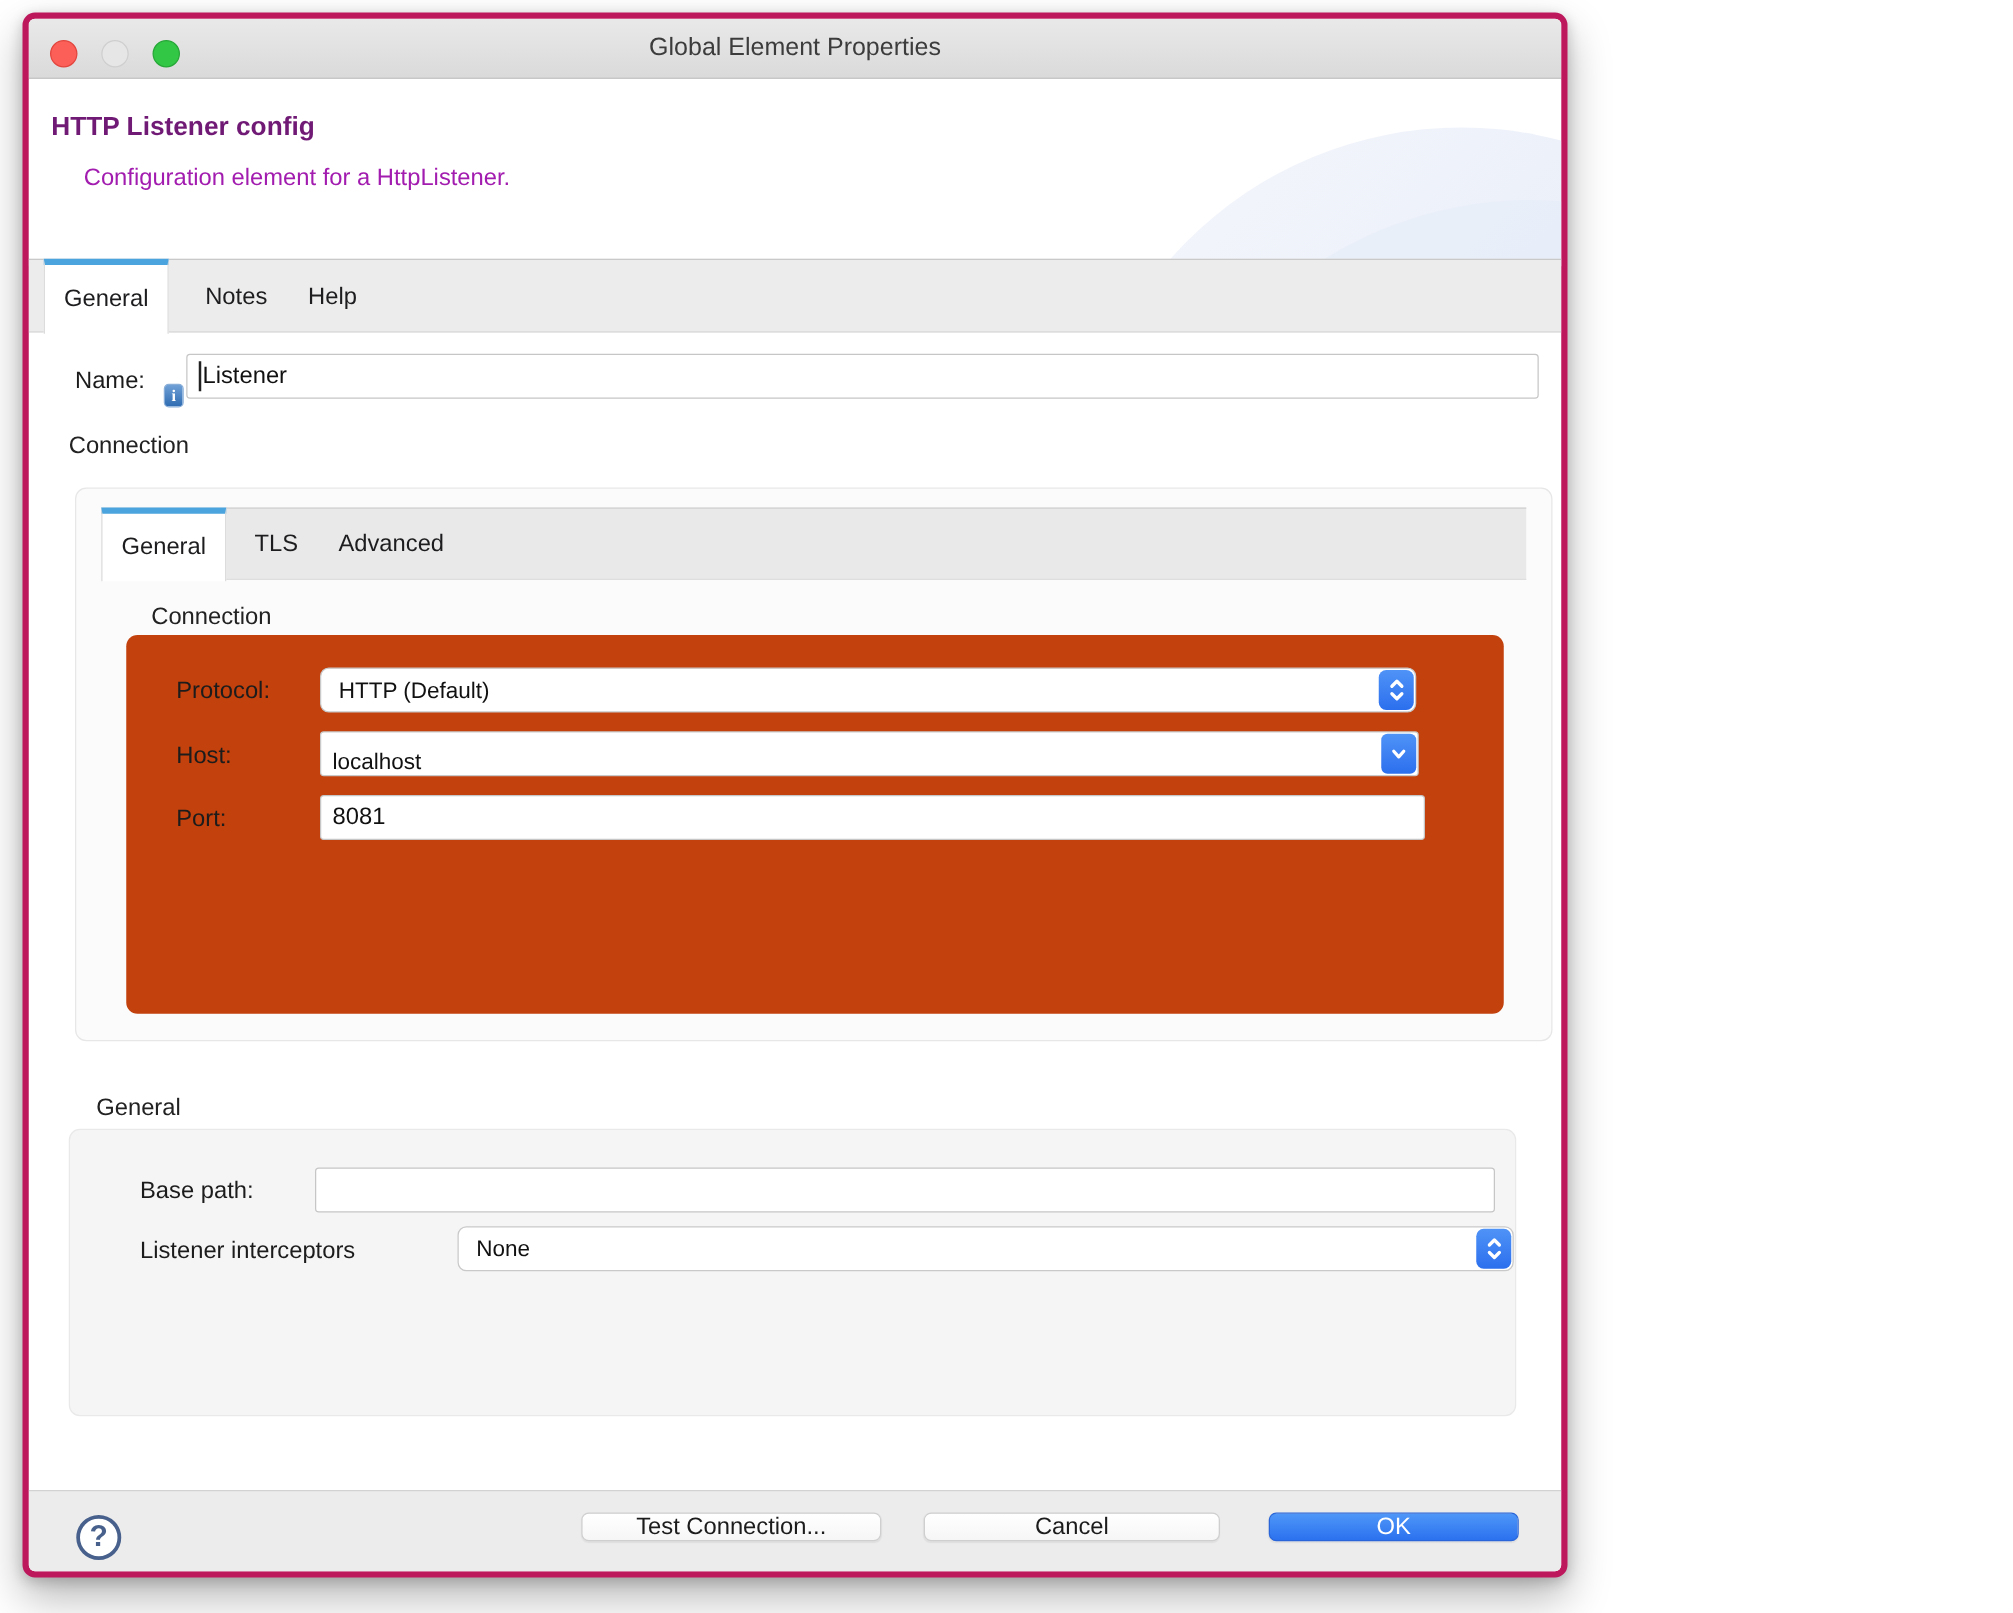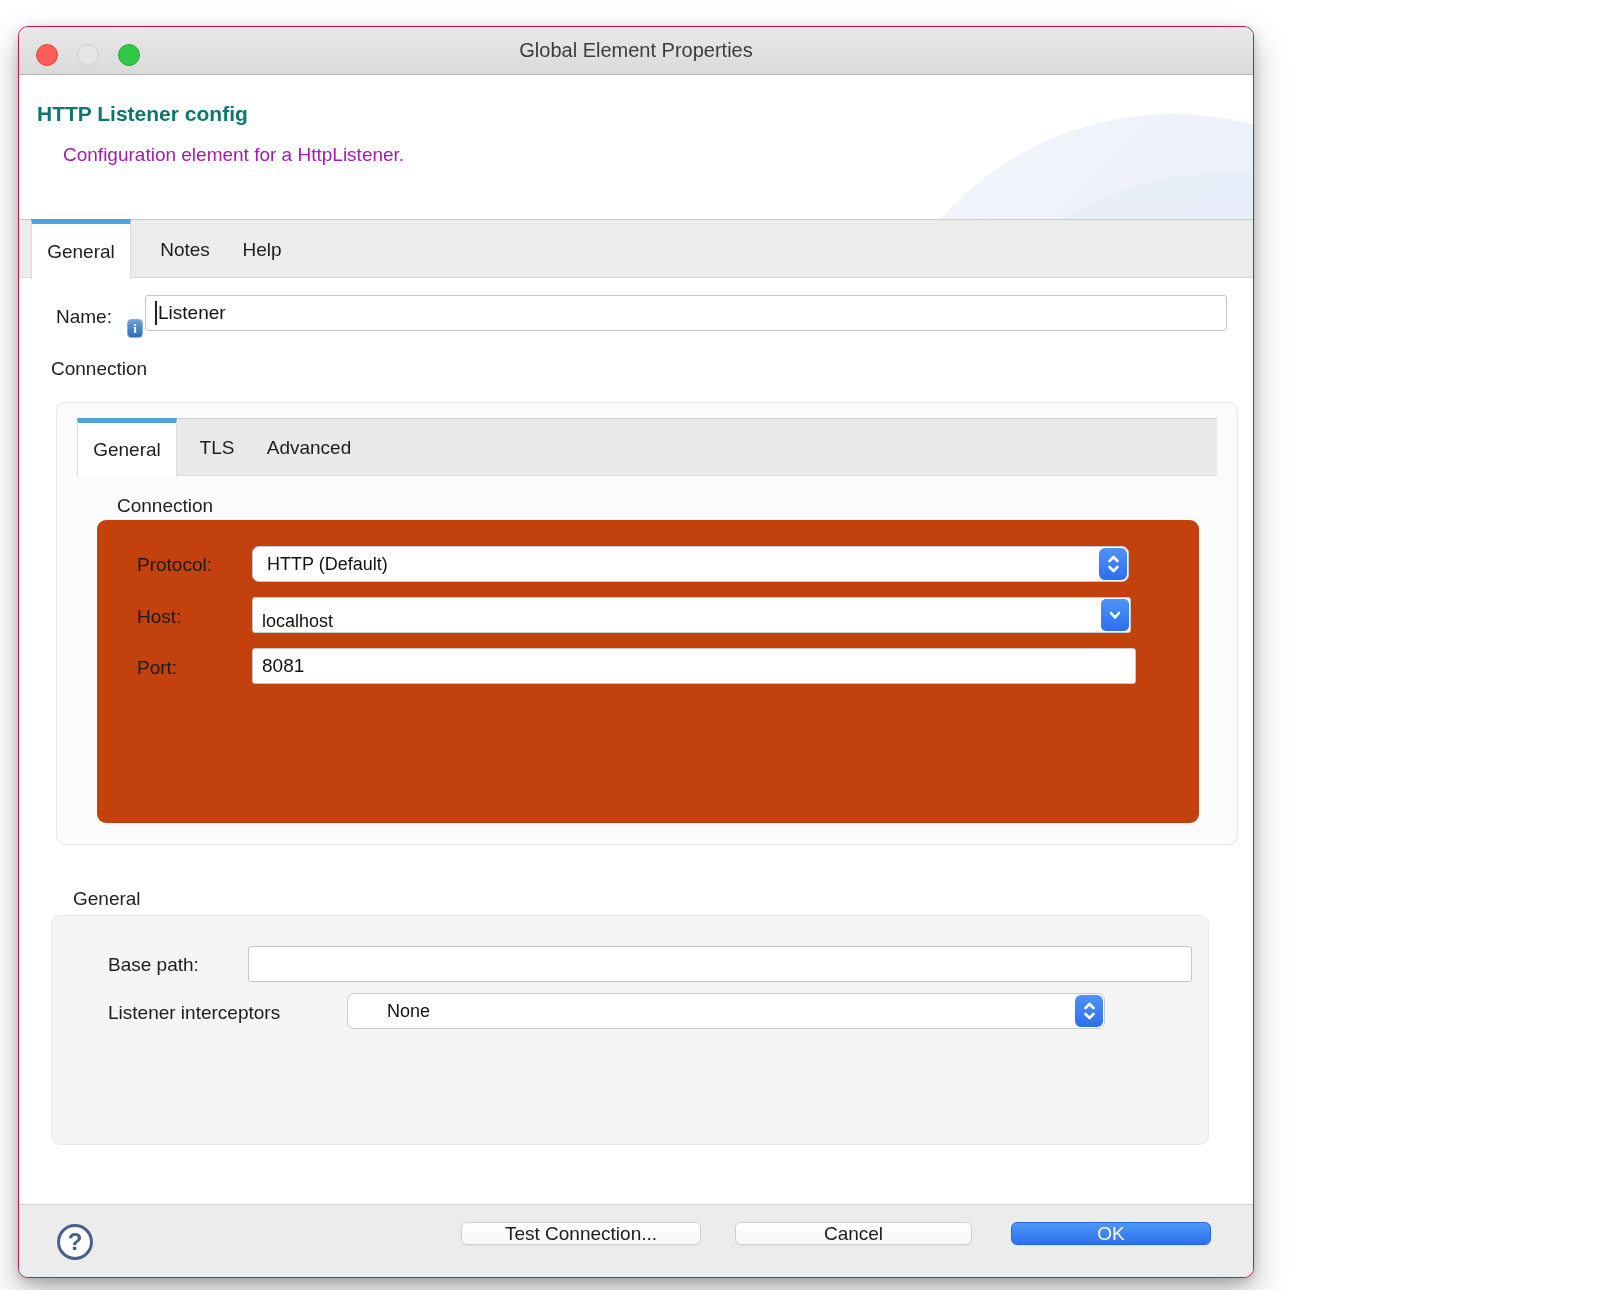--- a/index.html
+++ b/index.html
@@ -1,41 +1,40 @@
 <!DOCTYPE html>
 <html><head>
 <meta charset="utf-8">
 <style>
   * { margin:0; padding:0; box-sizing:border-box; }
   html,body { width:1610px; height:1290px; background:#ffffff;
     font-family:"Liberation Sans", sans-serif; -webkit-font-smoothing:antialiased; }
   .window {
     position:absolute; left:18px; top:10px; width:1236px; height:1252px;
-    background:#ffffff; border:1px solid #be185d; border-radius:10px;
+    background:#ffffff; border:5px solid #be185d; border-radius:10px;
     box-shadow:0 16px 34px rgba(0,0,0,.28), 0 3px 10px rgba(0,0,0,.18);
     overflow:hidden;
-    margin-top:16px;
   }
   
   .titlebar {
     position:absolute; left:0; top:0; right:0; height:48px;
     background:linear-gradient(#e9e9e9,#dadada);
     border-bottom:1px solid #b5b5b5;
     display:flex; align-items:center; justify-content:center;
   }
   .titlebar .title { font-size:20px; color:#3c3c3c; }
   .lights { position:absolute; left:17px; top:17px; display:flex; gap:19px; }
   .light { width:22px; height:22px; border-radius:50%; }
   .light.red   { background:#fb5f57; border:1px solid #e2453d; }
   .light.gray  { background:#e6e6e6; border:1px solid #cfcfcf; }
   .light.green { background:#32c745; border:1px solid #27a737; }
   
   .header { position:absolute; left:0; top:49px; right:0; height:149px;
     background:#ffffff; overflow:hidden; }
-  .header h1 { position:absolute; left:18px; top:26px; font-size:21px; font-weight:bold; color:#0f766e; }
+  .header h1 { position:absolute; left:18px; top:26px; font-size:21px; font-weight:bold; color:#701a75; }
   .header .subtitle { position:absolute; left:44px; top:68px; font-size:19px; color:#a21caf; }
   .deco1 { position:absolute; width:620px; height:620px; border-radius:50%;
     right:-230px; top:38px; background:linear-gradient(135deg,#f5f7fc 0%,#e4eaf7 70%); }
   .deco2 { position:absolute; width:620px; height:620px; border-radius:50%;
     right:-285px; top:96px; background:#e7edf8; opacity:.75; }
   
   .tabstrip { position:absolute; left:0; top:192px; right:0; height:59px;
     background:#ececec; border-top:1px solid #c9c9c9; border-bottom:1px solid #d8d8d8; }
   .tab { position:absolute; top:0; height:59px; display:flex; align-items:center;
     justify-content:center; font-size:19px; color:#1d1d1f; cursor:default; }
@@ -174,21 +173,21 @@
   </div>
 
   <span class="section-label" style="left:54px; top:861px;">General</span>
 
   <div class="group2">
 
     <span class="label" style="position:absolute; left:56px; top:38px;">Base path:</span>
     <input class="textfield" style="left: 196px; top: 30px; width: 944px;" value="">
 
     <span class="label" style="position:absolute; left:56px; top:86px;">Listener interceptors</span>
-    <div class="popup" style="left:295px; top:77px; width:758px;padding-left:25px;">
+    <div class="popup" style="left:310px; top:77px; width:845px;">
       <span class="value">None</span>
       <span class="cap">
         <svg width="13" height="22" viewBox="0 0 13 22">
           <polyline points="2.5,8 6.5,4 10.5,8" fill="none" stroke="#ffffff" stroke-width="2.6" stroke-linecap="round" stroke-linejoin="round"></polyline>
           <polyline points="2.5,14 6.5,18 10.5,14" fill="none" stroke="#ffffff" stroke-width="2.6" stroke-linecap="round" stroke-linejoin="round"></polyline>
         </svg>
       </span>
     </div>
   </div>
 

